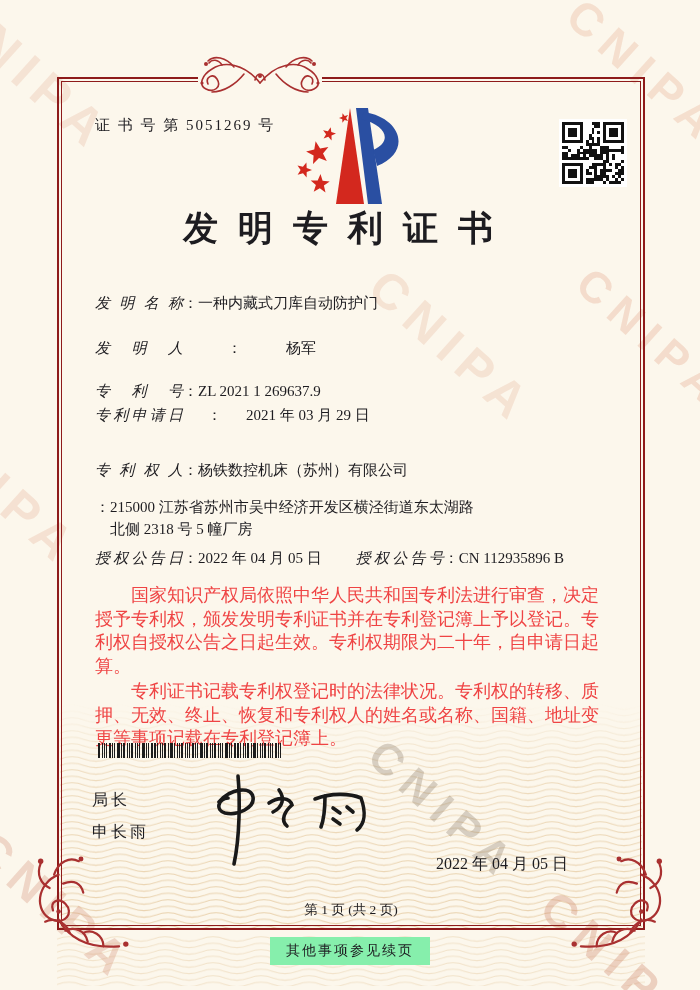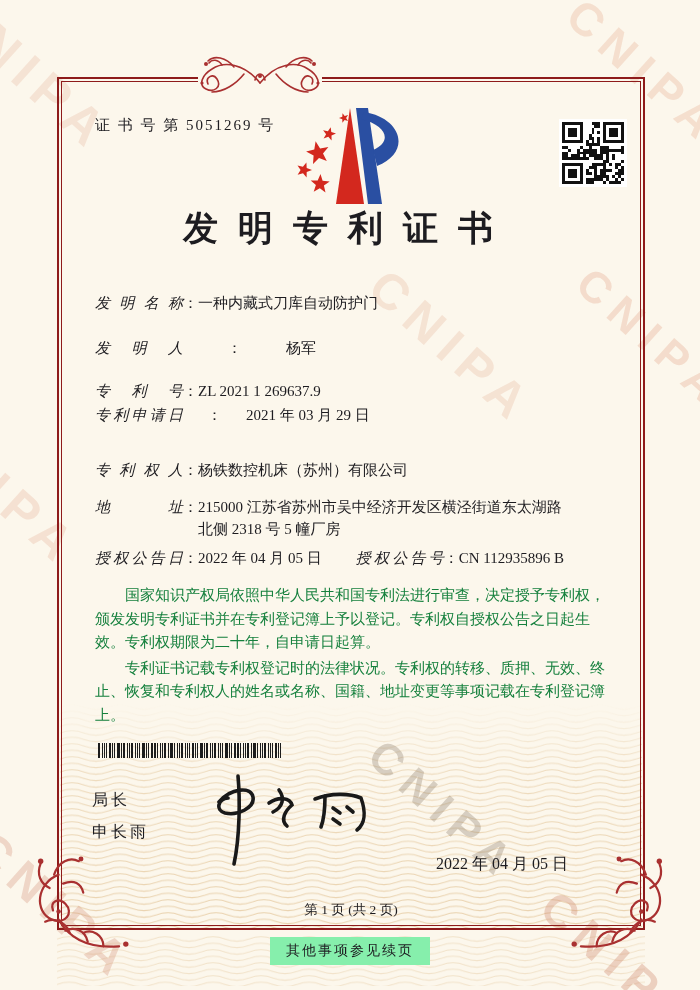--- a/index.html
+++ b/index.html
@@ -22,21 +22,21 @@
   .logo{position:absolute;left:280px;top:106px;width:130px;height:100px;}
   .qr{position:absolute;left:559px;top:119px;width:62px;height:62px;background:#fff;padding:3px;}
   .title{position:absolute;left:44px;top:205px;width:588px;text-align:center;font-size:35px;
          font-weight:bold;letter-spacing:20px;text-indent:20px;}
   .row{position:absolute;left:95px;width:518px;display:flex;font-size:15px;line-height:22px;}
   .flabel{display:inline-block;width:88px;text-align:justify;text-align-last:justify;flex:none;font-style:italic;}
   .colon{flex:none;}
   .fvalue{flex:1;}
   .addr2{display:block;}
   .pair{display:flex;}
-  .paras{position:absolute;left:95px;top:584px;width:514px;font-size:15px;line-height:23.5px;color:#15803d;}
+  .paras{position:absolute;left:95px;top:584px;width:514px;font-size:18px;line-height:23.5px;color:#ef4444;}
   .paras p{margin:0 0 2px 0;text-indent:2em;}
   .barcode{position:absolute;left:98px;top:743px;width:184px;height:15px;}
   .sig-label{position:absolute;left:92px;font-size:16px;letter-spacing:3px;}
   .signature{position:absolute;left:195px;top:766px;}
   .issue-date{position:absolute;left:436px;top:854px;font-size:16px;}
   .page-info{position:absolute;left:57px;top:901px;width:588px;text-align:center;font-size:13.5px;}
   .note{position:absolute;left:50%;top:937px;transform:translateX(-50%);background:#86efac;
         padding:5px 16px;font-size:14px;letter-spacing:2px;white-space:nowrap;}
 </style>
 </head>
@@ -191,21 +191,20 @@
       <span class="flabel">专利申请日</span>
         <span class="colon">：</span>
       <span class="fvalue">2021 年 03 月 29 日</span>
     </div>
     <div class="row" style="top:459px;justify-content:flex-end;">
       <span class="flabel">专利权人</span>
         <span class="colon">：</span>
       <span class="fvalue">杨铁数控机床（苏州）有限公司</span>
     </div>
     <div class="row" style="top:496px;">
-      <span class="flabel">地址</span>
         <span class="colon">：</span>
       <span class="fvalue">
         <span class="addr1">215000 江苏省苏州市吴中经济开发区横泾街道东太湖路</span>
         <span class="addr2">北侧 2318 号 5 幢厂房</span>
       </span>
     </div>
     <div class="row" style="top:547px;">
       <span class="pair">
         <span class="flabel">授权公告日</span>
           <span class="colon">：</span>

